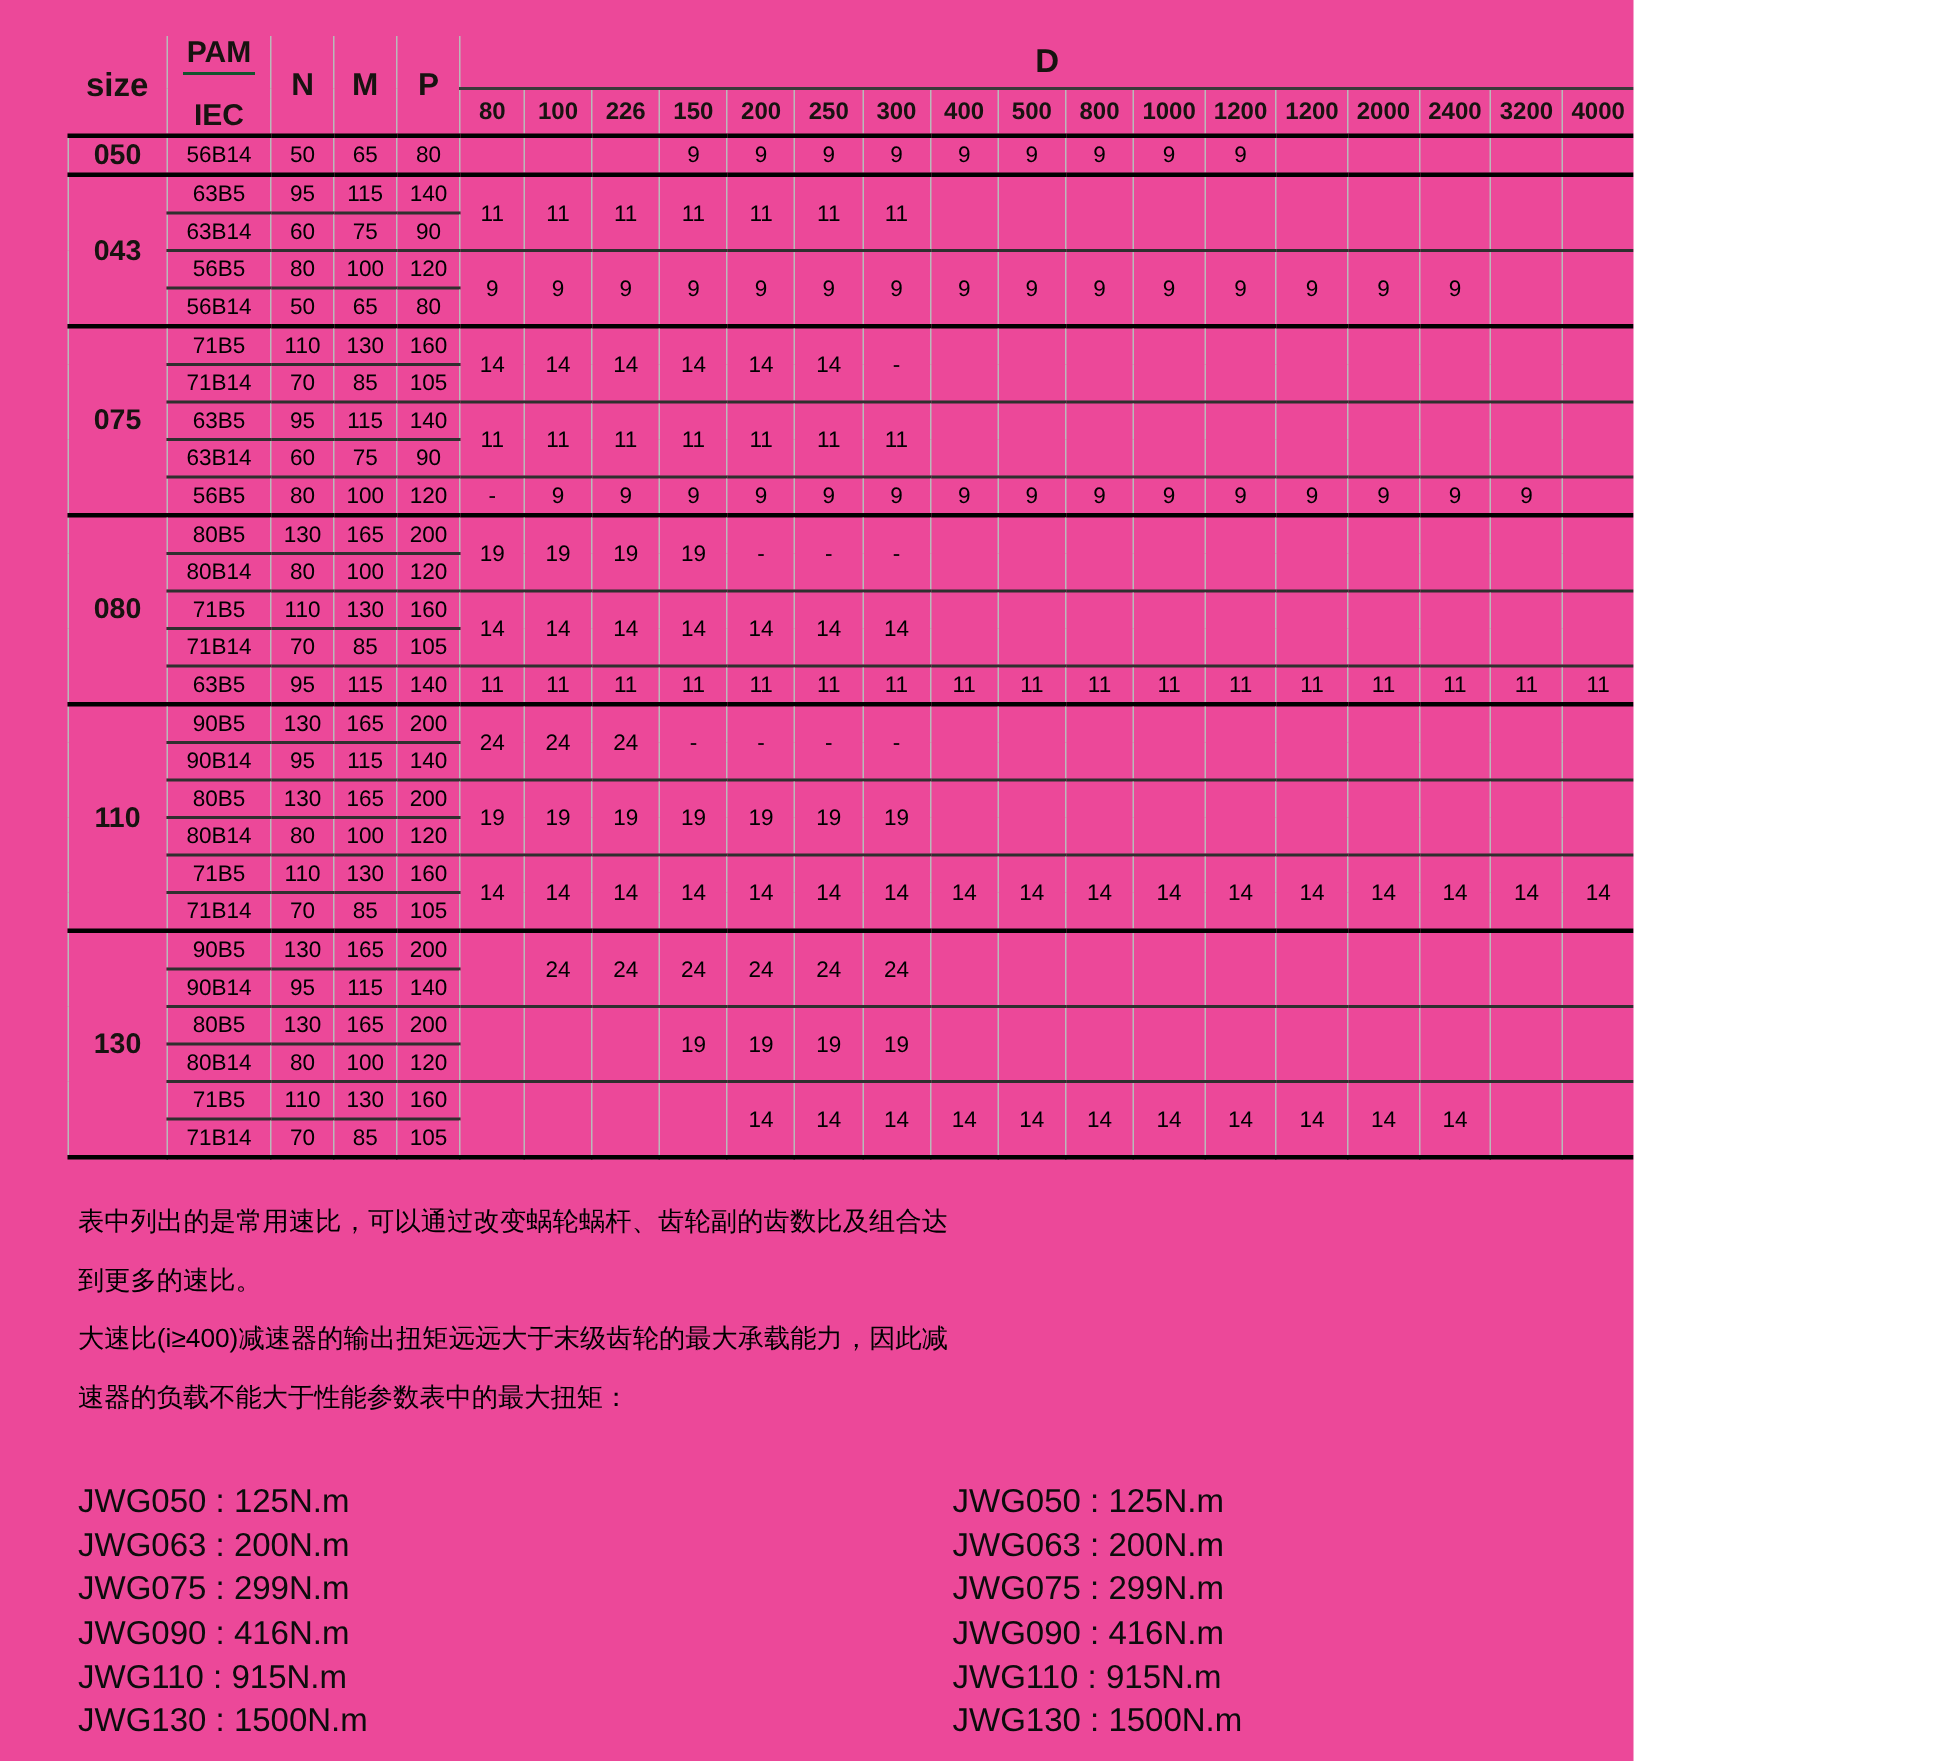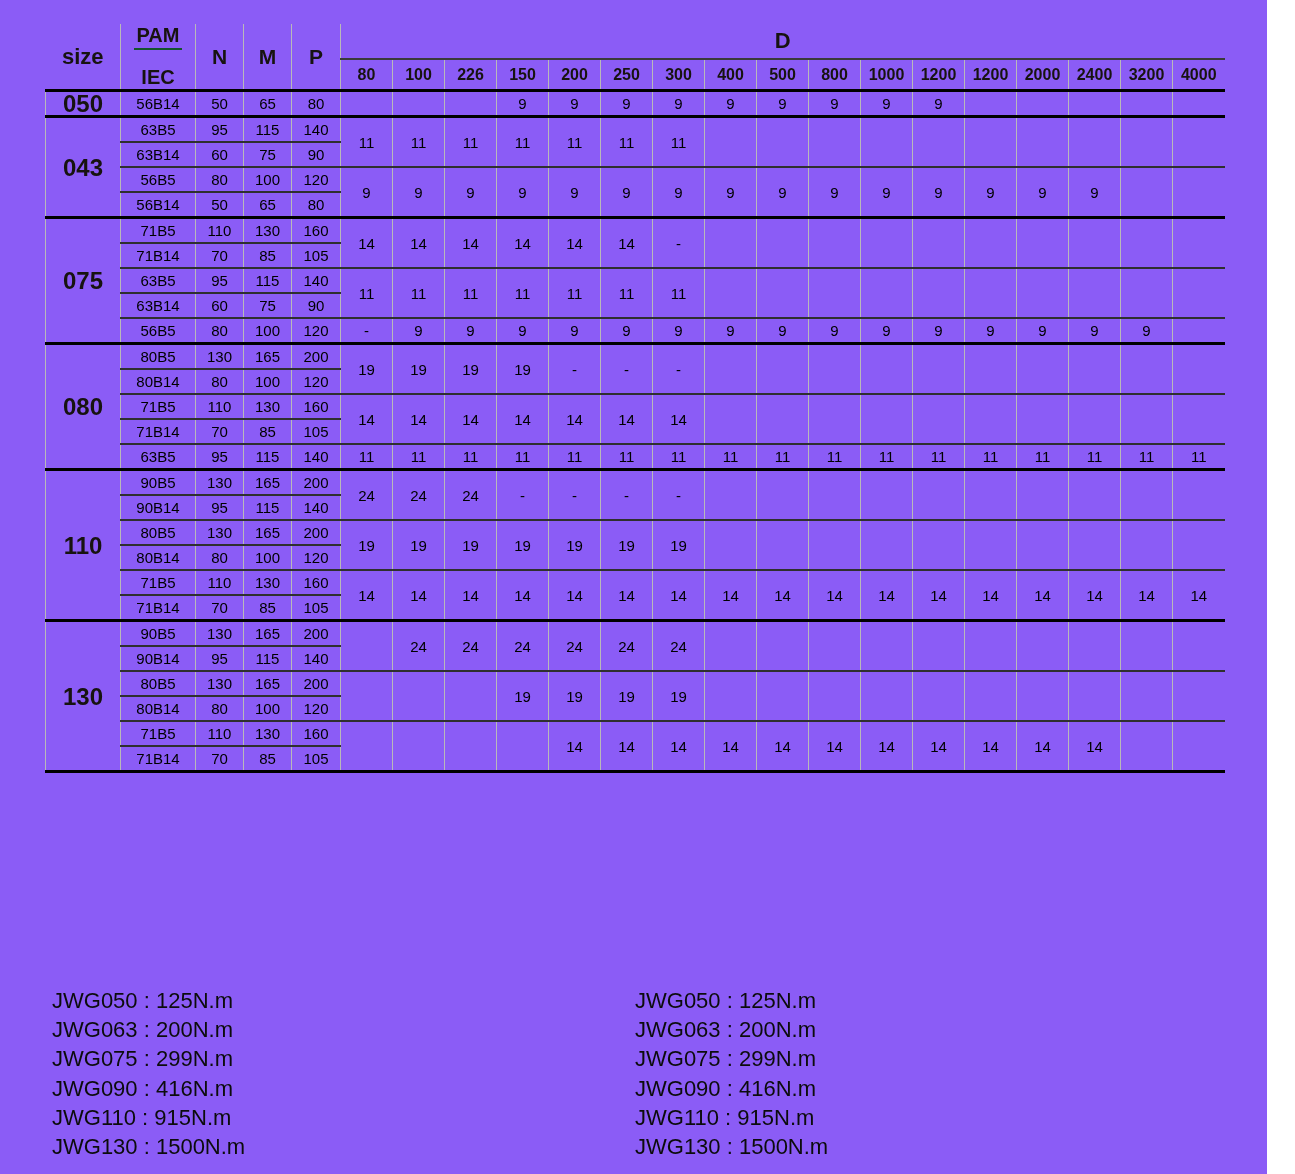--- a/index.html
+++ b/index.html
@@ -1,17 +1,17 @@
 <!DOCTYPE html>
 <html><head>
 <meta charset="utf-8">
 <style>
   html,body { margin:0; padding:0; background:#fff; }
   .page {
-    position:relative; width:1267px; height:1174px; background:#8b5cf6;
+    position:relative; width:1089px; height:1174px; background:#ec4899;
     font-family:"Liberation Sans", sans-serif; color:#000; overflow:hidden;
   }
 
   
   .table-wrap { position:absolute; left:45px; top:24px; }
   table.spec { border-collapse:collapse; table-layout:fixed; border-bottom:3px solid #000; }
   table.spec th, table.spec td {
     border-left:1px solid #b9b9b9;
     text-align:center; vertical-align:middle; padding:0;
     white-space:nowrap; overflow:hidden;
@@ -22,21 +22,21 @@
   th.th-main  { font-size:21px; }
   th.th-size  { font-size:22px; }
   th.th-d     { font-size:22px; height:31px; border-bottom:2px solid #3a3a3a; }
   th.th-dnum  { font-size:16px; height:26px; font-weight:bold; }
 
   .pam-stack { display:inline-block; line-height:1.12; font-size:20px; padding:0 3px; }
   .pam-line  { display:block; border-bottom:2px solid #14532d; padding:0 3px 2px; margin-bottom:16px; }
 
   tbody td { border-top:2px solid #2f2f2f; height:23px; font-size:15px; line-height:23px; }
   tbody td.sec-top { border-top:3px solid #000; }
-  td.size-cell { font-size:24px; font-weight:bold; color:#171310; border-left:none; }
+  td.size-cell { font-size:19px; font-weight:bold; color:#171310; border-left:none; }
 
   
   .notes-cn { position:absolute; left:52px; top:795px; width:580px; }
   .notes-cn p { margin:0; font-size:17.5px; line-height:39px; text-align:justify; }
   .notes-en { position:absolute; left:635px; top:798px; width:588px; }
   .notes-en p { margin:0; font-size:17.5px; line-height:29.5px; text-align:justify; }
 
   
   .torque-list { position:absolute; top:986px; margin:0; padding:0; list-style:none; }
   .torque-list.left  { left:52px; }
@@ -529,20 +529,24 @@
           <tr>
             <td>71B14</td>
             <td>70</td>
             <td>85</td>
             <td>105</td>
           </tr>
         </tbody>
     </table>
   </div>
 
+  <div class="notes-cn">
+    <p>表中列出的是常用速比，可以通过改变蜗轮蜗杆、齿轮副的齿数比及组合达到更多的速比。</p>
+    <p>大速比(i≥400)减速器的输出扭矩远远大于末级齿轮的最大承载能力，因此减速器的负载不能大于性能参数表中的最大扭矩：</p>
+  </div>
 
   <div class="notes-en">
   </div>
 
   <ul class="torque-list left">
       <li>JWG050 : 125N.m</li>
       <li>JWG063 : 200N.m</li>
       <li>JWG075 : 299N.m</li>
       <li>JWG090 : 416N.m</li>
       <li>JWG110 : 915N.m</li>

